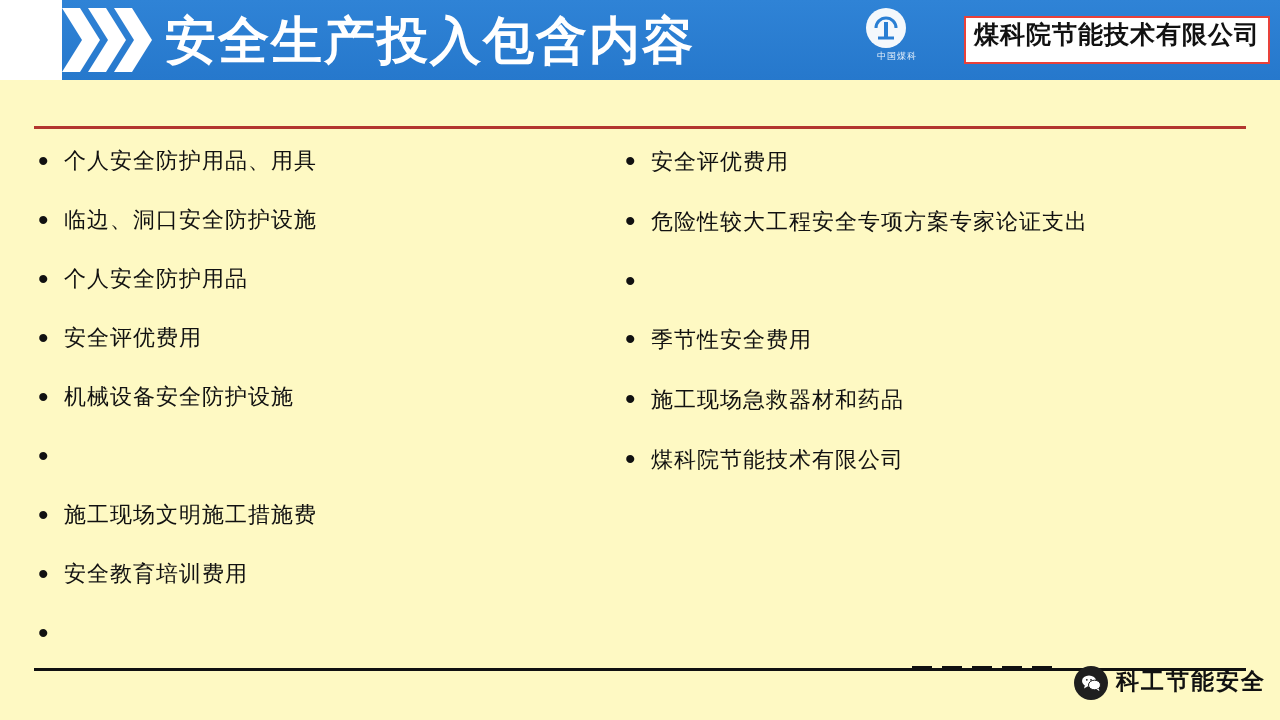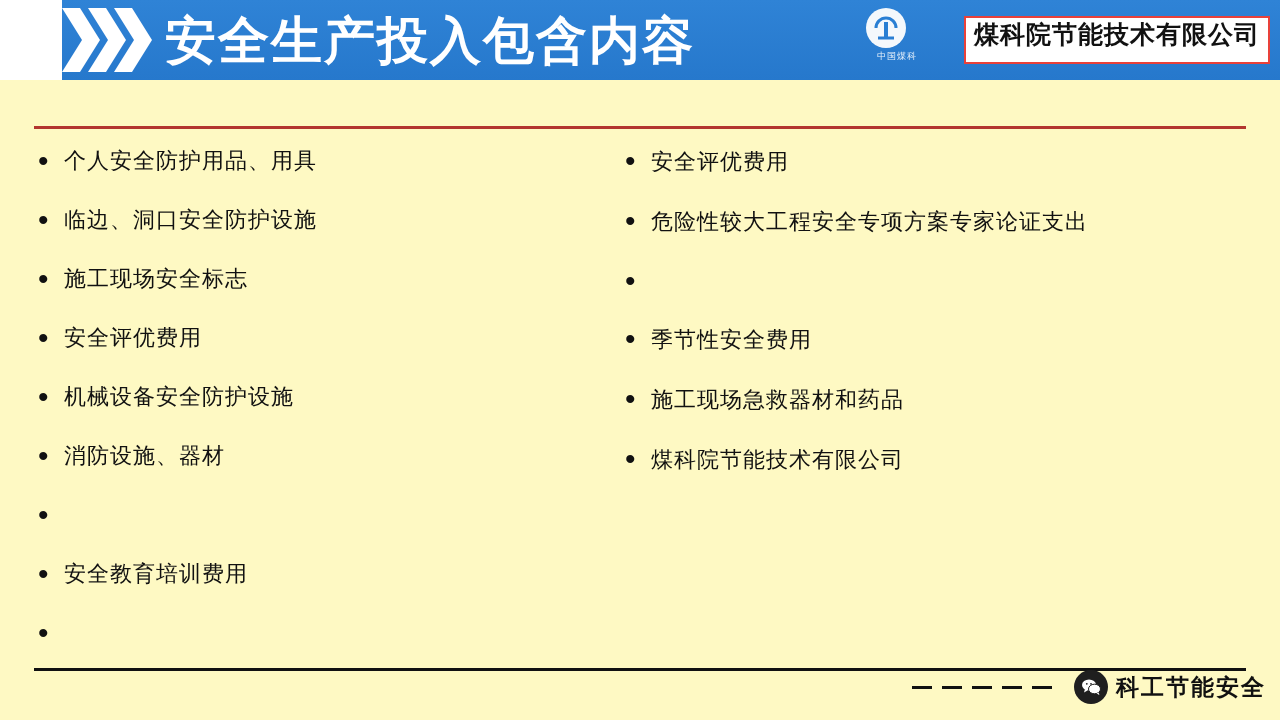--- a/index.html
+++ b/index.html
@@ -157,21 +157,20 @@
   }
   .col-right .bullet-item { margin-bottom: 16px; }
   .col-right .bullet-text { line-height: 44px; }
 
   
   .watermark {
     position: absolute;
     right: 14px;
     bottom: 12px;
     display: flex;
-    align-items: center;
     height: 42px;
   }
   .wm-dashes {
     width: 150px;
     height: 3px;
     background: repeating-linear-gradient(to right, #111 0 20px, transparent 20px 30px);
     margin-right: 12px;
   }
   .wm-logo {
     width: 34px; height: 34px;
@@ -243,36 +242,36 @@
       <div class="bullet-item">
         <span class="bullet-dot">•</span>
         <span class="bullet-text">个人安全防护用品、用具</span>
       </div>
       <div class="bullet-item">
         <span class="bullet-dot">•</span>
         <span class="bullet-text">临边、洞口安全防护设施</span>
       </div>
       <div class="bullet-item">
         <span class="bullet-dot">•</span>
-        <span class="bullet-text">施工现场安全标志</span>
+        <span class="bullet-text">个人安全防护用品</span>
       </div>
       <div class="bullet-item">
         <span class="bullet-dot">•</span>
         <span class="bullet-text">安全评优费用</span>
       </div>
       <div class="bullet-item">
         <span class="bullet-dot">•</span>
         <span class="bullet-text">机械设备安全防护设施</span>
       </div>
       <div class="bullet-item">
         <span class="bullet-dot">•</span>
-        <span class="bullet-text">消防设施、器材</span>
-      </div>
-      <div class="bullet-item">
-        <span class="bullet-dot">•</span>
+      </div>
+      <div class="bullet-item">
+        <span class="bullet-dot">•</span>
+        <span class="bullet-text">施工现场文明施工措施费</span>
       </div>
       <div class="bullet-item">
         <span class="bullet-dot">•</span>
         <span class="bullet-text">安全教育培训费用</span>
       </div>
       <div class="bullet-item">
         <span class="bullet-dot">•</span>
       </div>
     </div>
 

